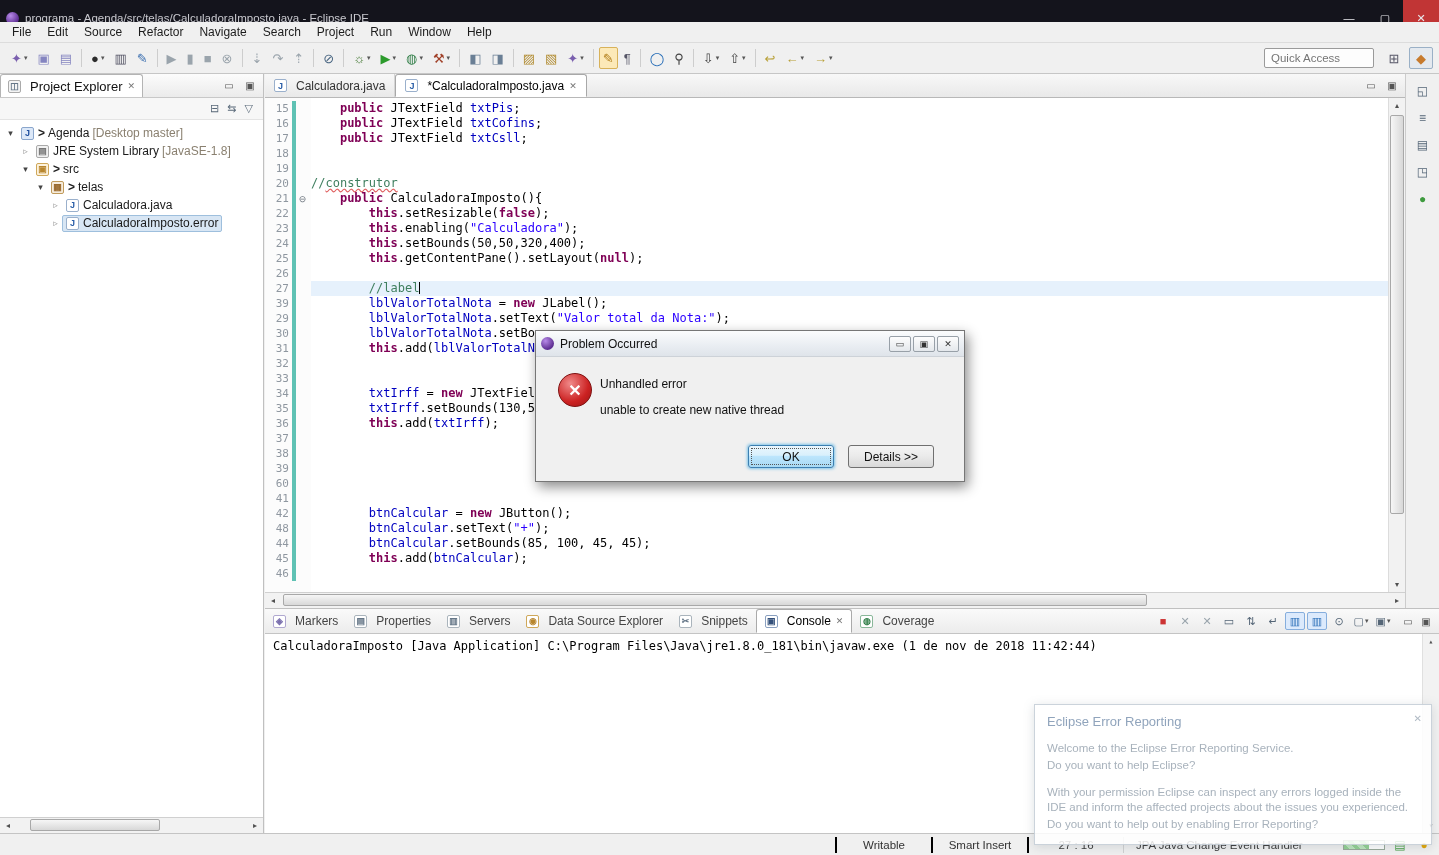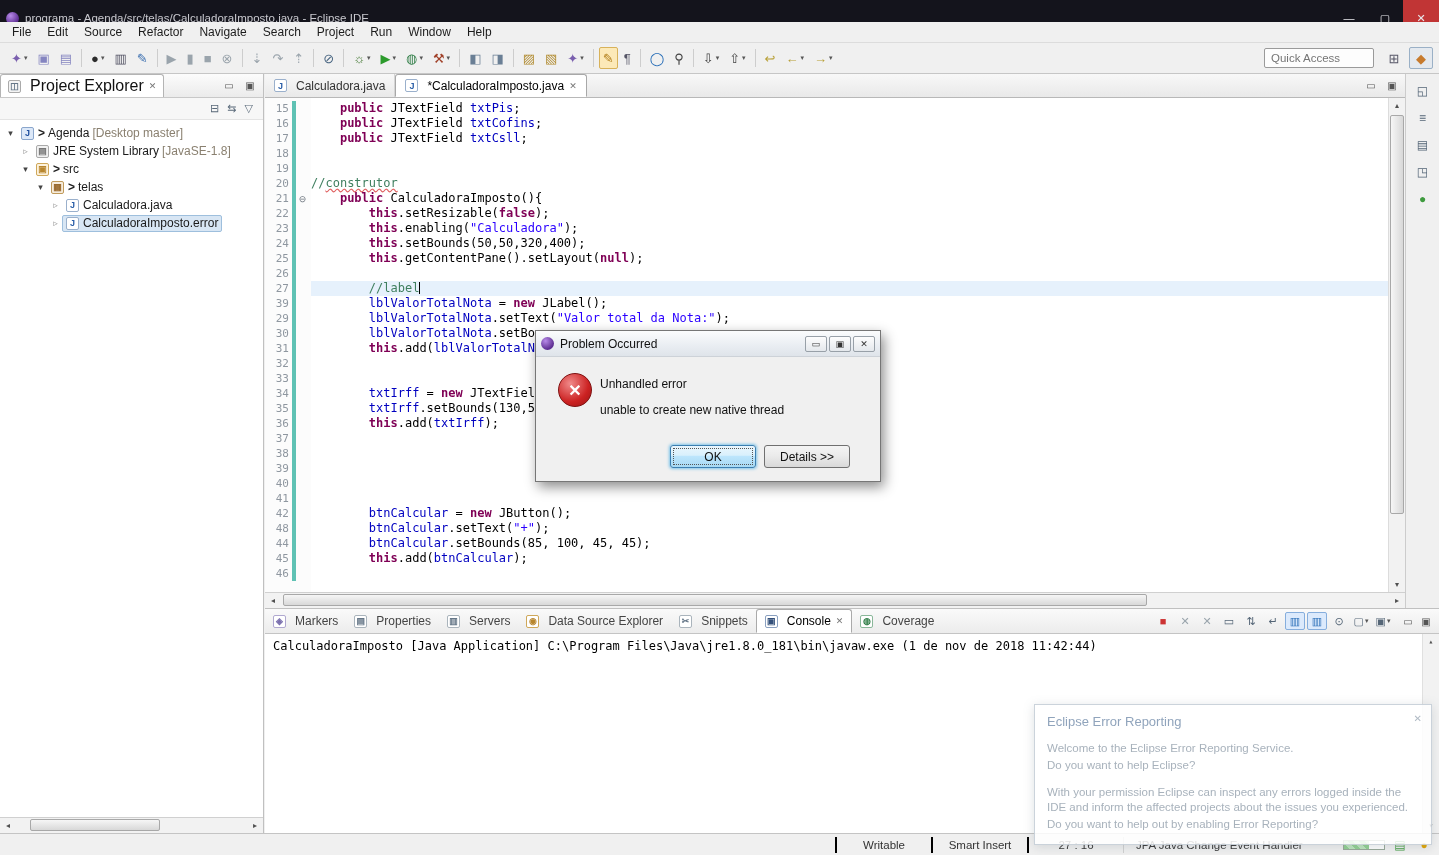--- a/index.html
+++ b/index.html
@@ -27,21 +27,21 @@
   .tb-sep{width:1px;height:18px;background:#cdcdcd;margin:0 4px;flex:none}
   .quick-access{margin-left:auto;width:110px;height:20px;border:1px solid #9a9a9a;border-radius:2px;background:#fdfdfd;font-size:11.5px;padding:0 6px;color:#555;flex:none}
   .persp{display:flex;align-items:center;gap:3px;margin-left:8px;flex:none}
   .persp-btn{width:24px;height:22px;display:flex;align-items:center;justify-content:center;border:1px solid transparent;border-radius:2px;font-size:13px}
   .persp-btn.act{background:#e4e9ef;border-color:#9ab0c6}
 
   
   .explorer{position:absolute;left:0;top:74px;width:264px;bottom:22px;background:#fff;border-right:1px solid #c0c0c0;display:flex;flex-direction:column}
   .view-tabbar{height:24px;background:linear-gradient(#fcfcfc,#ebebeb);border-bottom:1px solid #c8c8c8;display:flex;align-items:center;flex:none}
   .view-tab{height:23px;display:flex;align-items:center;background:#fff;border:1px solid #b4b4b4;border-bottom:none;border-radius:3px 3px 0 0;padding:0 7px;gap:5px}
-  .vt-title{font-size:16px;color:#111}
+  .vt-title{font-size:13px;color:#111}
   .x-icon{font-size:9px;color:#777}
   .view-minmax{margin-left:auto;display:flex;gap:3px;padding-right:4px}
   .vmbtn{width:18px;height:16px;display:flex;align-items:center;justify-content:center;color:#555;font-size:10px}
   .view-toolbar{height:22px;border-bottom:1px solid #e4e4e4;background:#f7f7f7;display:flex;align-items:center;justify-content:flex-end;gap:8px;padding-right:10px;flex:none}
   .vt-icon{font-size:11px;color:#5a6a7a}
   .tree{flex:1;background:#fff;padding-top:4px;overflow:hidden}
   .tree-row{height:18px;display:flex;align-items:center}
   .tw{width:13px;font-size:9px;color:#444;text-align:center;flex:none}
   .tw.closed{color:#999}
   .tree-sel{display:flex;align-items:center;padding:0 3px;border-radius:2px;border:1px solid transparent;height:17px}
@@ -100,31 +100,31 @@
   
   .statusbar{position:absolute;left:0;bottom:0;right:0;height:22px;background:#f0f0f0;border-top:1px solid #c4c4c4;display:flex;align-items:center;font-size:11.5px;color:#333}
   .sb-spacer{flex:1}
   .sb-cell{width:96px;text-align:center;border-left:2px solid #000000;height:16px;line-height:16px}
   .sb-task{width:316px;display:flex;align-items:center;border-left:1px solid #d0d0d0;padding:0 6px 0 12px;gap:6px;height:16px}
   .sb-progress{width:42px;height:10px;border:1px solid #97a897;background:#fff;margin-left:auto;flex:none}
   .sb-progress i{display:block;height:100%;width:62%;background:repeating-linear-gradient(45deg,#8fd08f 0 4px,#bce6bc 4px 8px)}
   .sb-icon{width:18px;text-align:center;font-size:12px}
 
   
-  .dialog{position:absolute;left:535px;top:330px;width:346px;background:#f0f0f0;border:1px solid #767676;box-shadow:3px 5px 12px rgba(0,0,0,.45);z-index:40}
+  .dialog{position:absolute;left:535px;top:330px;width:430px;background:#f0f0f0;border:1px solid #767676;box-shadow:3px 5px 12px rgba(0,0,0,.45);z-index:40}
   .dlg-titlebar{height:26px;background:linear-gradient(#fbfcfd,#e9edf2 60%,#dfe4ea);border-bottom:1px solid #cdd2d8;display:flex;align-items:center;padding:0 5px}
   .dlg-icon{width:13px;height:13px;border-radius:50%;background:radial-gradient(circle at 35% 30%,#b78ae8,#5c2d91 70%);flex:none}
   .dlg-title{margin-left:6px;font-size:12px;color:#111}
   .dlg-controls{margin-left:auto;display:flex;gap:2px}
   .dlg-wbtn{width:22px;height:16px;border:1px solid #98a0a8;background:linear-gradient(#fdfdfd,#e4e8ec);display:flex;align-items:center;justify-content:center;font-size:9px;color:#333;border-radius:2px}
   .dlg-body{position:relative;height:124px}
   .err-icon{position:absolute;left:22px;top:16px;width:34px;height:34px;border-radius:50%;background:radial-gradient(circle at 35% 30%,#f08a8a,#cc2222 60%,#9a1515);border:1px solid #7e1010;color:#fff;font-weight:bold;font-size:16px;display:flex;align-items:center;justify-content:center}
   .dlg-msg{position:absolute;left:64px;top:20px;color:#111}
   .dlg-detail{position:absolute;left:64px;top:46px;color:#111}
-  .dlg-buttons{position:absolute;right:30px;bottom:13px;display:flex;gap:8px}
+  .dlg-buttons{position:absolute;right:30px;bottom:13px;display:flex;gap:14px}
   .btn{min-width:86px;height:23px;display:flex;align-items:center;justify-content:center;border:1px solid #707070;border-radius:3px;background:linear-gradient(#f4f4f4,#ebebeb 45%,#d9d9d9);font-size:12px;color:#111}
   .btn.default{border-color:#3c7fb1;background:linear-gradient(#eaf6fd,#d9f0fc 45%,#bee6fd 46%,#a7d9f3);box-shadow:0 0 3px 1px #7ec3e8;outline:1px dotted #555;outline-offset:-4px}
 
   
   .toast{position:absolute;left:1034px;top:704px;width:398px;background:rgba(255,255,255,.85);border:1px solid rgba(160,175,190,.55);box-shadow:0 2px 10px rgba(120,130,140,.25);padding:9px 12px 12px;z-index:30}
   .toast-title{color:#90a4bc;font-size:13px}
   .toast-close{position:absolute;right:9px;top:8px;color:#b0bac4;font-size:10px}
   .toast-line{color:#a8b2bc;font-size:11.5px;line-height:15px;margin-top:2px}
   .toast-line.first{margin-top:12px}
   .toast-line.after-gap{margin-bottom:12px}
@@ -503,21 +503,21 @@
             <span class="gnum">38</span>
             <span class="gdiff"></span>
             <span class="gfold"></span>
           </div>
           <div class="gut-row">
             <span class="gnum">39</span>
             <span class="gdiff"></span>
             <span class="gfold"></span>
           </div>
           <div class="gut-row">
-            <span class="gnum">40</span>
+            <span class="gnum">60</span>
             <span class="gdiff"></span>
             <span class="gfold"></span>
           </div>
           <div class="gut-row">
             <span class="gnum">41</span>
             <span class="gdiff"></span>
             <span class="gfold"></span>
           </div>
           <div class="gut-row">
             <span class="gnum">42</span>

